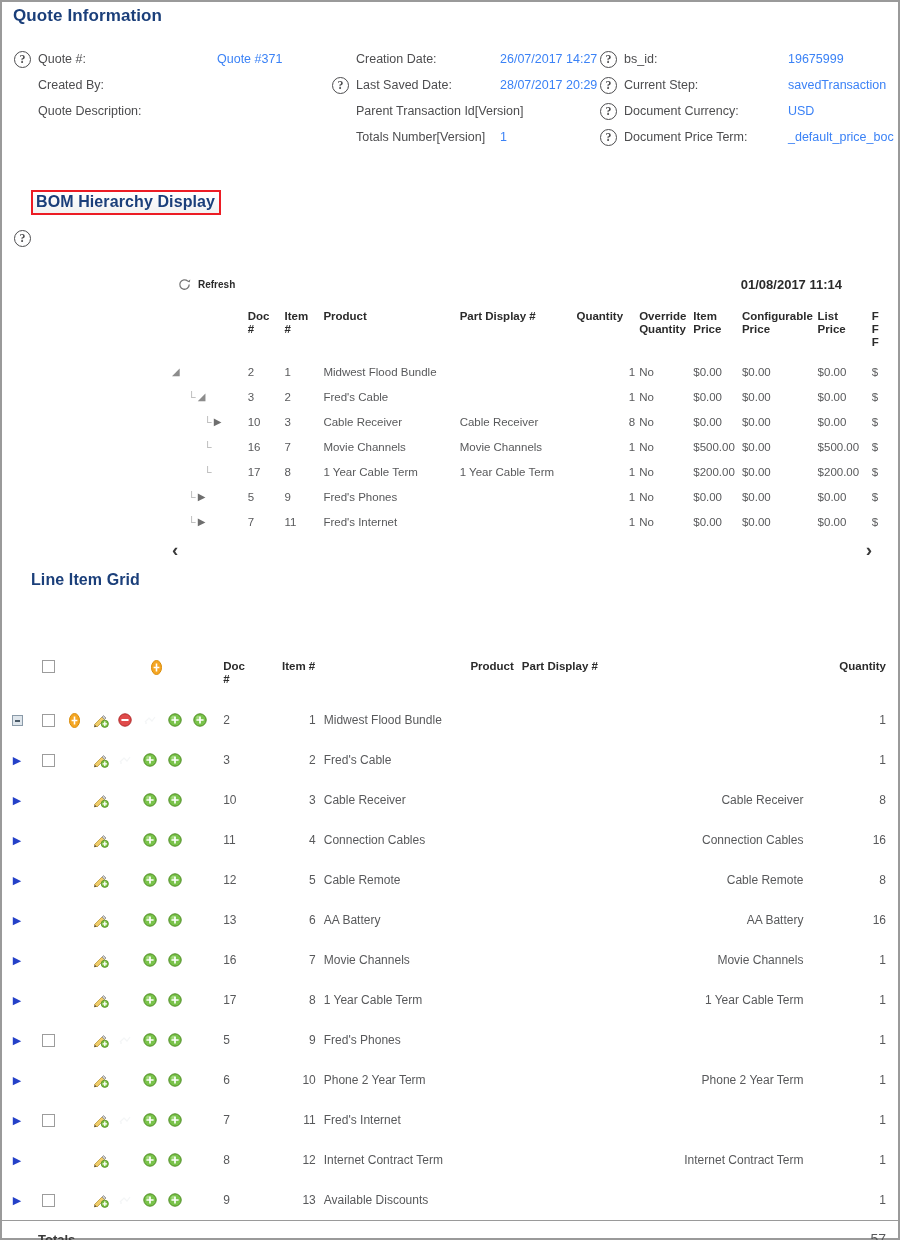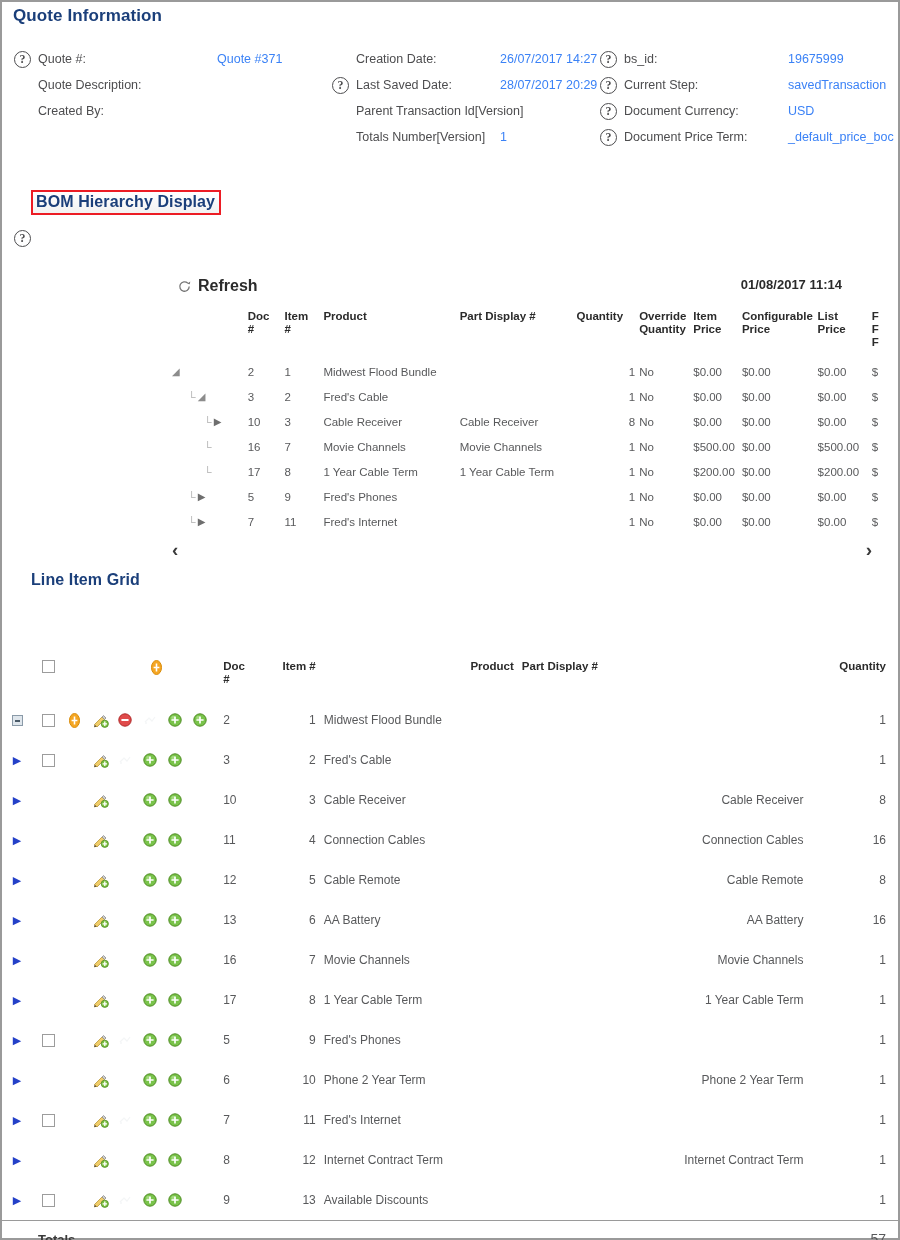--- a/index.html
+++ b/index.html
@@ -78,21 +78,21 @@
 
   .qi-val-c1 { left: 203px; }
   .qi-val-c2 { left: 168px; }
   .qi-val-c3 { left: 188px; }
 
   
   #bom-help { position: absolute; left: 12px; top: 228px; }
   #bom-refresh {
     position: absolute; left: 175px; top: 275px;
     display: flex; align-items: center; gap: 6px;
-    font-weight: bold; font-size: 16px; color: #2b2b2b;
+    font-weight: bold; font-size: 10px; color: #2b2b2b;
   }
   #bom-date {
     position: absolute; right: 56px; top: 275px;
     font-weight: bold; font-size: 13px; color: #2b2b2b;
   }
   .refresh-icon {
     width: 15px; height: 15px;
     display: inline-block;
     position: relative;
   }
@@ -161,21 +161,21 @@
   .lig-c-chk  { width: 32px; text-align: center; }
   .lig-c-ico  { width: 150px; }
   .lig-c-doc  { width: 60px; text-align: left; padding-left: 8px !important; }
   .lig-c-item { width: 48px; text-align: right; padding-right: 8px !important; }
   .lig-c-prod { width: 195px; text-align: left; }
   .lig-c-part { width: 290px; text-align: right; padding-right: 8px !important; }
   .lig-c-qty  { width: 90px; text-align: right; padding-right: 16px !important; }
 
   #lig th.lig-c-prod { text-align: right; padding-right: 6px; }
   #lig th.lig-c-part { text-align: left; padding-left: 2px; }
-  #lig th.lig-c-item { text-align: right; padding-left: 6px !important; }
+  #lig th.lig-c-item { text-align: center; padding-left: 6px !important; }
   #lig th.lig-c-doc  { text-align: left; }
 
   .chkbox {
     display: inline-block; width: 13px; height: 13px;
     border: 1px solid #9c9c9c; background: #fff;
     vertical-align: middle;
   }
   .toggle-minus {
     display: inline-block; width: 11px; height: 11px;
     border: 1px solid #8a9aa8; background: #dfe6ec;
@@ -215,26 +215,26 @@
     <div class="qi-col" id="qi-col1">
       <div class="qi-row">
         <span class="qi-ico">
             <span class="help-icon">?</span>
           </span>
         <span class="qi-label">Quote #:</span>
         <span class="qi-value qi-val-c1">Quote #371</span>
       </div>
       <div class="qi-row">
         <span class="qi-ico"></span>
+        <span class="qi-label">Created By:</span>
+        <span class="qi-value qi-val-c1"></span>
+      </div>
+      <div class="qi-row">
+        <span class="qi-ico"></span>
         <span class="qi-label">Quote Description:</span>
-        <span class="qi-value qi-val-c1"></span>
-      </div>
-      <div class="qi-row">
-        <span class="qi-ico"></span>
-        <span class="qi-label">Created By:</span>
         <span class="qi-value qi-val-c1"></span>
       </div>
     </div>
 
     <div class="qi-col" id="qi-col2">
       <div class="qi-row">
         <span class="qi-ico"></span>
         <span class="qi-label">Creation Date:</span>
         <span class="qi-value qi-val-c2">26/07/2017 14:27</span>
       </div>

